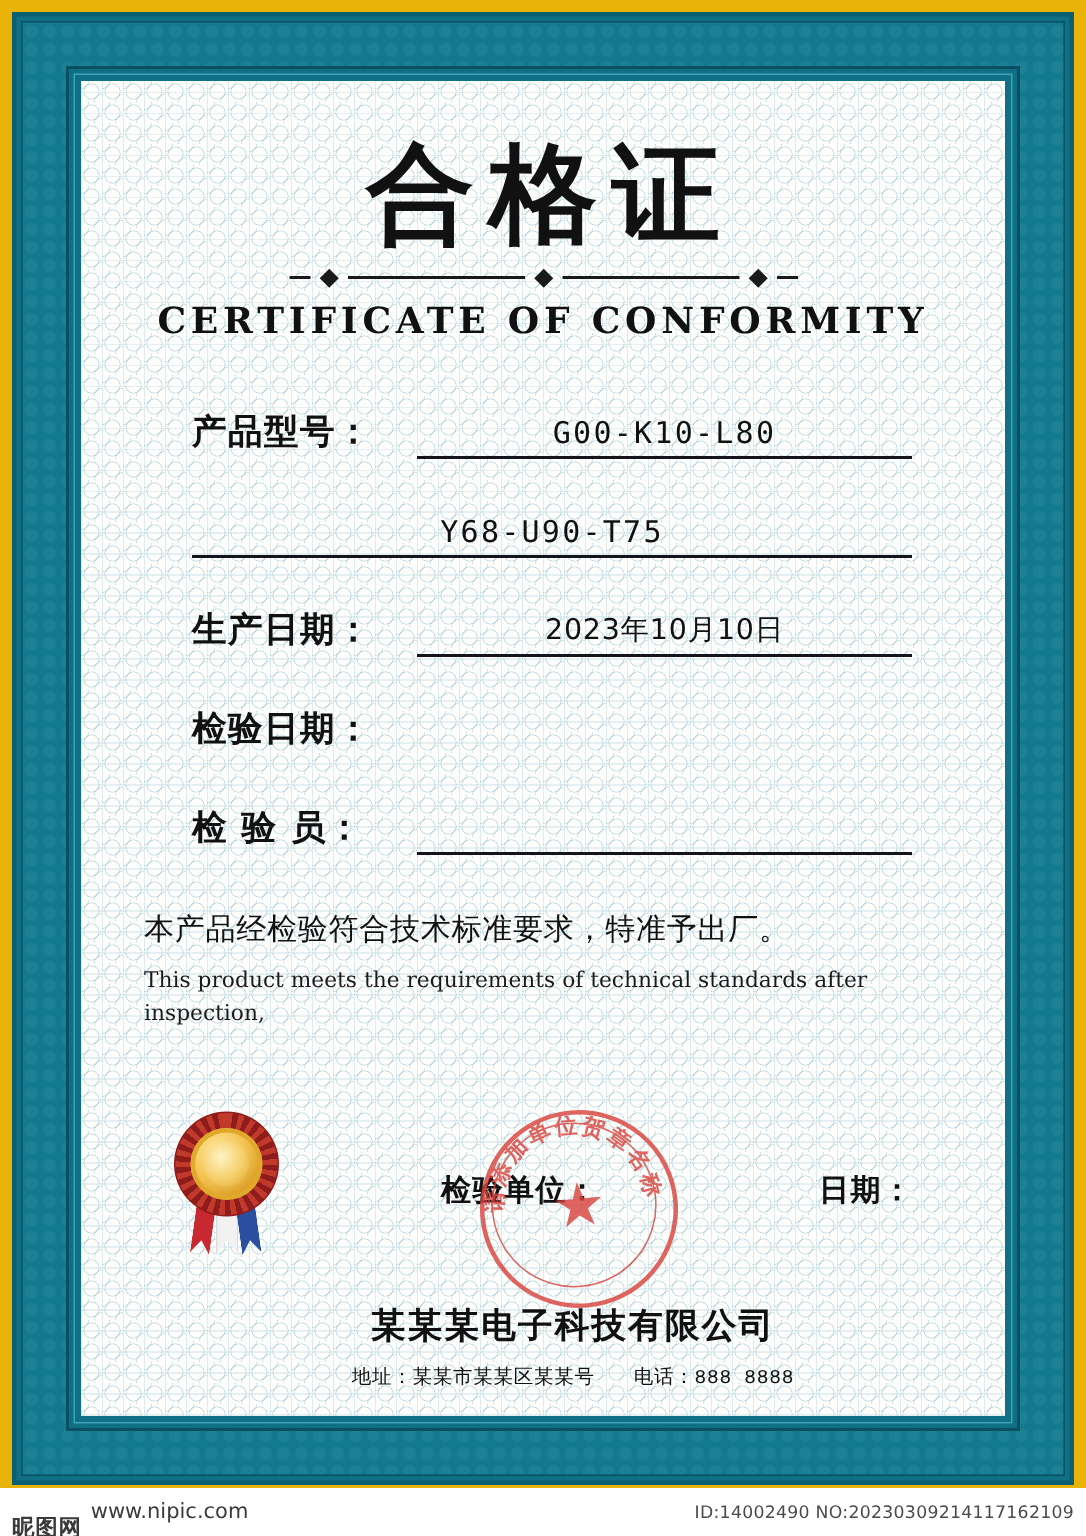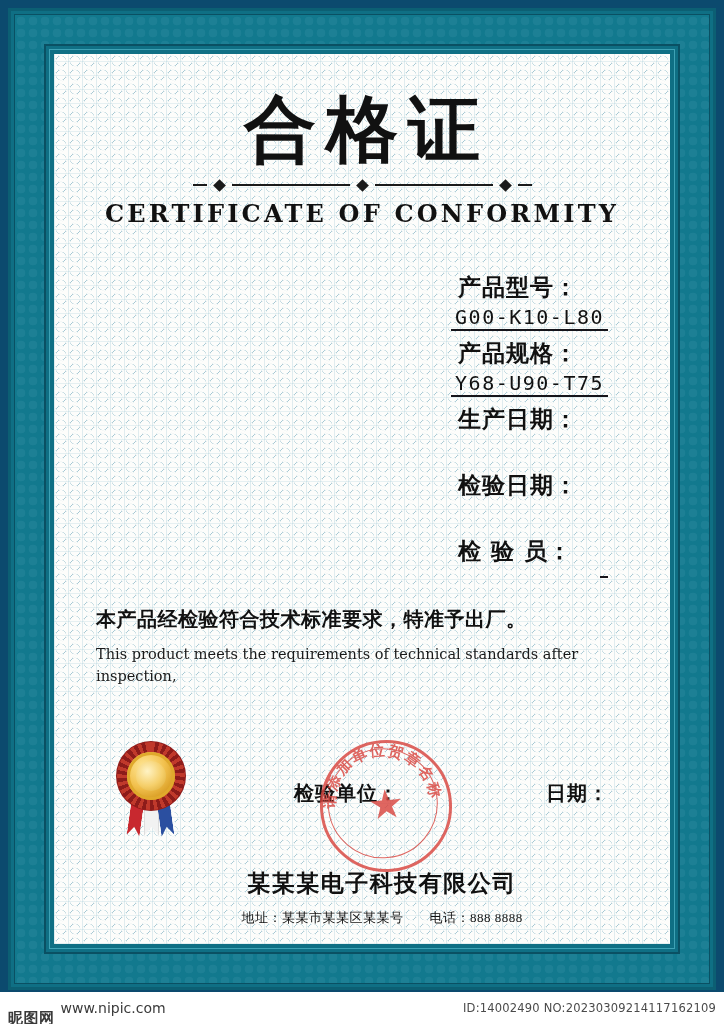--- a/index.html
+++ b/index.html
@@ -12,21 +12,21 @@
     height: 1024px;
     font-family: "Liberation Sans", sans-serif;
     overflow: hidden;
   }
 
   
   .page {
     position: relative;
     width: 724px;
     height: 1024px;
-    background: #0c4a6e;
+    background: #eab308;
   }
 
   
   .cert {
     position: absolute;
     left: 8px;
     top: 8px;
     width: 708px;
     height: 982px;
     background: #0f6f84;
@@ -141,24 +141,23 @@
   }
 
   
   .fields {
     margin-top: 44px;
     padding-left: 74px;
     padding-right: 62px;
   }
   .field-row {
     display: flex;
-    align-items: flex-end;
+    align-items: flex-start;
     margin-bottom: 24px;
     height: 42px;
-    flex-direction: column;
   }
   .field-label {
     font-family: "DejaVu Sans", "Liberation Sans", sans-serif;
     font-size: 23px;
     font-weight: 700;
     color: #111111;
     letter-spacing: 1px;
     white-space: nowrap;
     width: 150px;
     flex: none;
@@ -197,21 +196,21 @@
 
   
   .statement {
     margin-top: 28px;
     padding-left: 42px;
     padding-right: 46px;
   }
   .statement-cn {
     font-family: "DejaVu Sans", "Liberation Sans", sans-serif;
     font-size: 20px;
-    font-weight: 700;
+    font-weight: 400;
     color: #111111;
     letter-spacing: 0.5px;
   }
   .statement-en {
     font-family: "DejaVu Serif", "Liberation Serif", serif;
     font-size: 14.5px;
     color: #1a1a1a;
     line-height: 1.55;
     margin-top: 10px;
   }
@@ -356,21 +355,21 @@
   }
   .company-name {
     font-family: "DejaVu Sans", "Liberation Sans", sans-serif;
     font-size: 23px;
     font-weight: 700;
     color: #111111;
     letter-spacing: 1.5px;
   }
   .company-meta {
     margin-top: 10px;
-    font-family: Liberation Serif, serif;
+    font-family: Liberation Mono, monospace;
     font-size: 13px;
     color: #111111;
     letter-spacing: 0.5px;
   }
   .company-meta .gap { display: inline-block; width: 26px; }
 
   
   .bottombar {
     position: absolute;
     left: 0;
@@ -443,31 +442,31 @@
 
           <div class="field-row">
             <div class="field-label">产品型号：</div>
             <div class="field-value-wrap">
               <span class="dashes"></span>
               <span class="field-value">G00-K10-L80</span>
             </div>
           </div>
 
           <div class="field-row">
-            <div class="field-label">产品规格：</div>
             <div class="field-value-wrap">
               <span class="dashes"></span>
               <span class="field-value">Y68-U90-T75</span>
             </div>
           </div>
 
           <div class="field-row">
             <div class="field-label">生产日期：</div>
             <div class="field-value-wrap">
               <span class="dashes"></span>
+              <span class="field-value cn">2023年10月10日</span>
             </div>
           </div>
 
           <div class="field-row">
             <div class="field-label">检验日期：</div>
           </div>
 
           <div class="field-row">
             <div class="field-label">检 验 员：</div>
             <div class="field-value-wrap">

